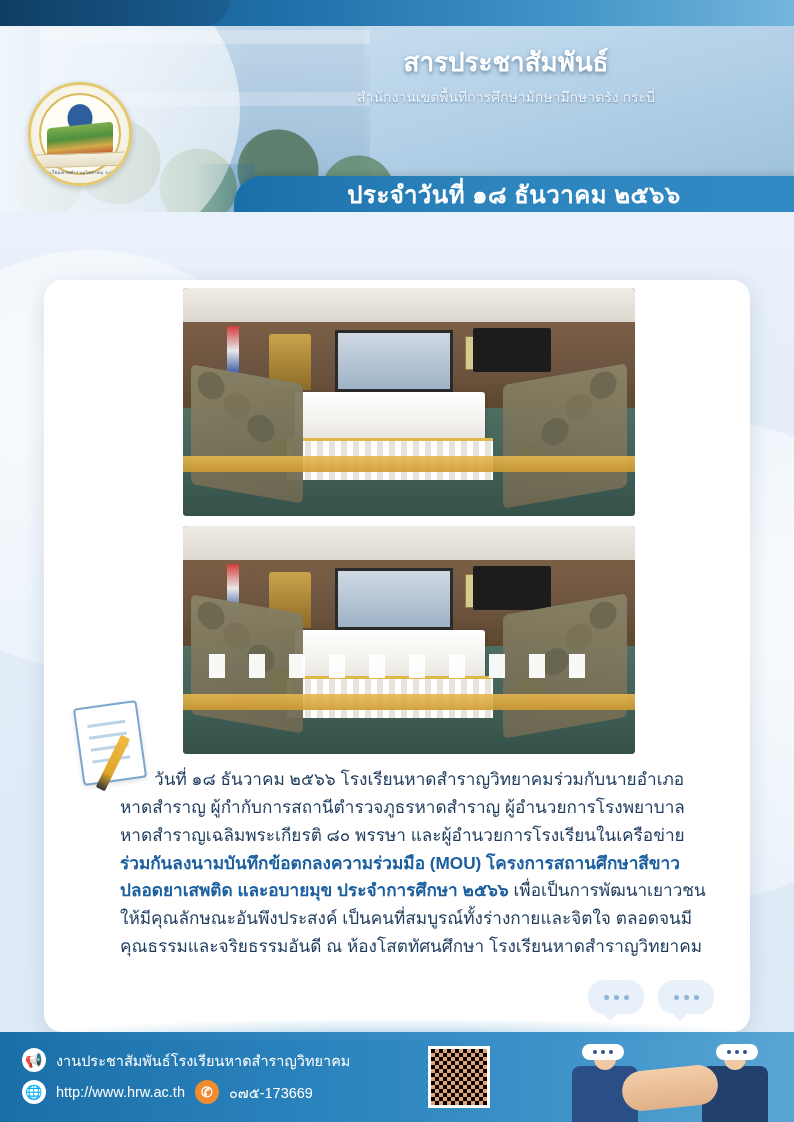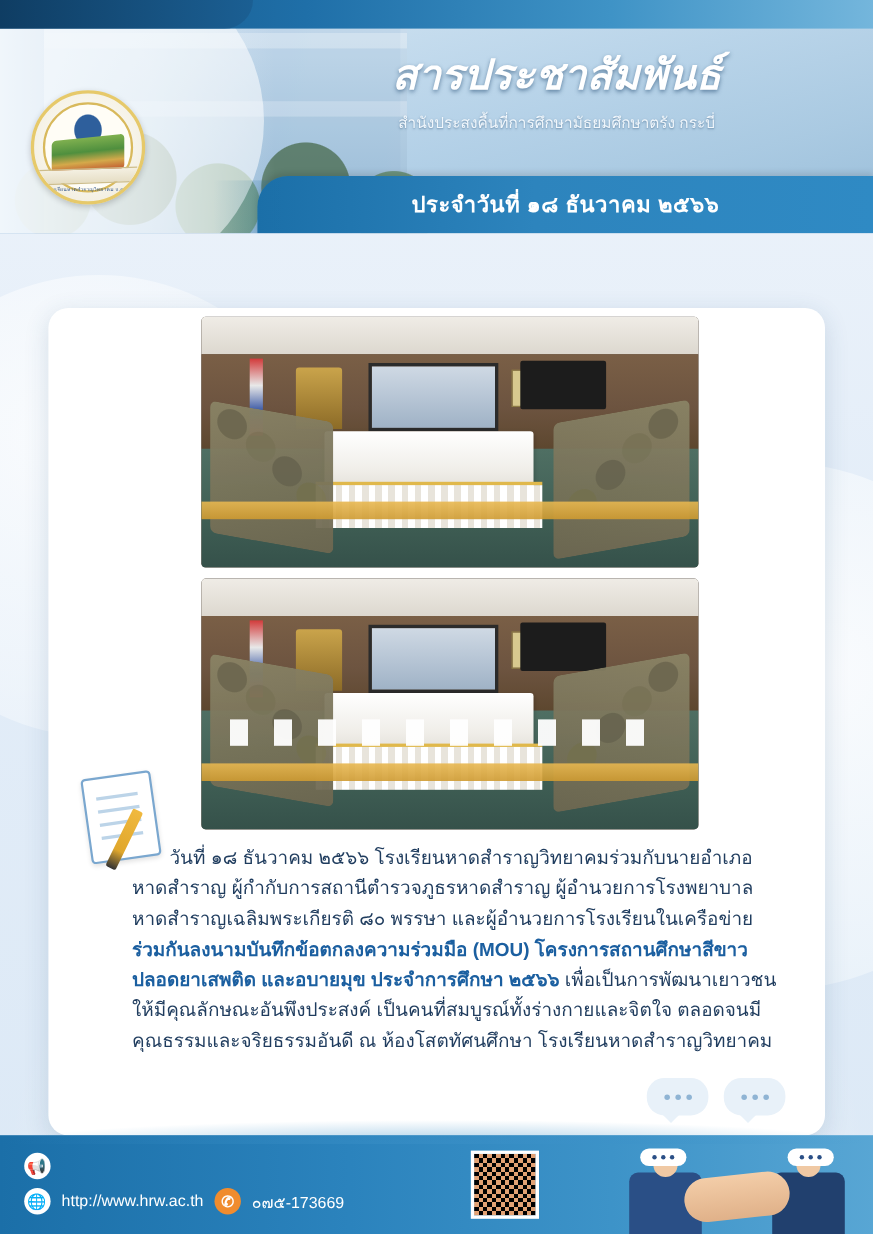--- a/index.html
+++ b/index.html
@@ -129,43 +129,42 @@
     border-top: 1px solid #cdbd8c; border-bottom: 1px solid #cdbd8c;
     transform: rotate(-2deg);
   }
 
   .header-titles {
     position: absolute; right: 28px; top: 48px; width: 520px;
     text-align: center;
     color: #ffffff;
   }
   .title-main {
-    font-size: 38px; font-weight: bold; color: #ffffff;
+    font-size: 26px; font-weight: bold; color: #ffffff;
     text-shadow: 0 2px 4px rgba(20,60,100,.55);
     line-height: 1.15;
-    font-style: italic;
   }
   .title-school {
     margin-top: 6px;
     font-size: 21px; font-weight: bold; color: #ffffff;
     text-shadow: 0 1px 3px rgba(20,60,100,.5);
   }
   .title-office {
     margin-top: 8px;
     font-size: 14px; color: #f1f7fc;
     text-shadow: 0 1px 2px rgba(20,60,100,.5);
   }
 
   .date-bar {
     position: absolute; right: 0; bottom: 0;
-    height: 52px; width: 560px;
+    height: 36px; width: 560px;
     background: linear-gradient(90deg,#1b6fa8 0%, #2d84bd 45%, #2f8ac4 100%);
     border-top-left-radius: 28px;
     display: flex; align-items: center; justify-content: center;
-    color: #fff; font-size: 20px; font-weight: bold;
+    color: #fff; font-size: 24px; font-weight: bold;
     letter-spacing: .5px;
     box-shadow: 0 -2px 6px rgba(0,0,0,.12);
   }
   .date-bar:before {
     content: ""; position: absolute; left: -40px; bottom: 0; width: 60px; height: 48px;
     background: linear-gradient(90deg, rgba(27,111,168,0) 0%, rgba(27,111,168,.25) 100%);
   }
 
   
   .card {
@@ -402,21 +401,21 @@
     <div class="logo">
       <div class="logo-inner"></div>
       <div class="logo-crest"></div>
       <div class="logo-hill"></div>
       <div class="logo-ribbon"></div>
       <div class="logo-text">โรงเรียนหาดสำราญวิทยาคม จ.ตรัง</div>
     </div>
 
     <div class="header-titles">
       <div class="title-main">สารประชาสัมพันธ์</div>
-      <div class="title-office">สำนังประสงคื้นที่การศึกษามัธยมศึกษาตรัง กระบี่</div>
+      <div class="title-office">สำนักงานเขตพื้นที่การศึกษามักษามึกษาตรัง กระบี่</div>
     </div>
 
     <div class="date-bar">ประจำวันที่ ๑๘ ธันวาคม ๒๕๖๖</div>
   </div>
 
   <div class="card">
 
     <div class="photos">
       <div class="photo first">
         <div class="ph-ceiling"></div>
@@ -474,20 +473,21 @@
           <i></i>
           <i></i>
           <i></i>
         </div>
     </div>
   </div>
 
   <div class="footer">
     <div class="footer-row">
       <div class="circ">📢</div>
+      <span>งานประชาสัมพันธ์โรงเรียนหาดสำราญวิทยาคม</span>
     </div>
     <div class="footer-row second">
       <div class="circ">🌐</div>
       <span>http://www.hrw.ac.th</span>
       <div class="circ orange">✆</div>
       <span>๐๗๕-173669</span>
     </div>
     <div class="qr"></div>
 
     <div class="handshake">

